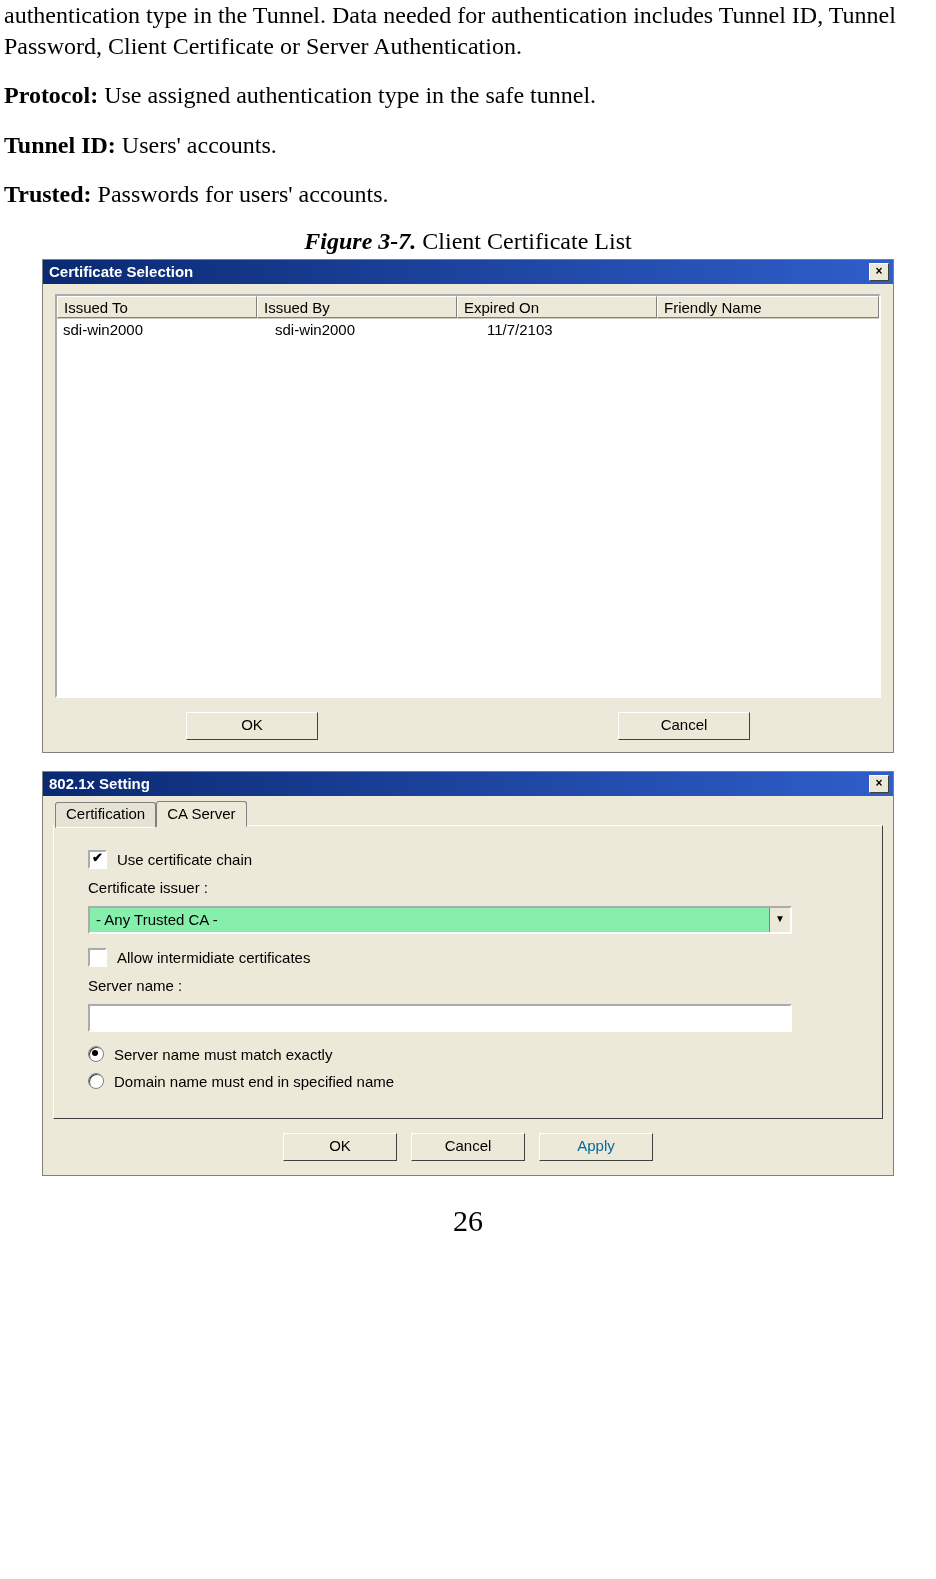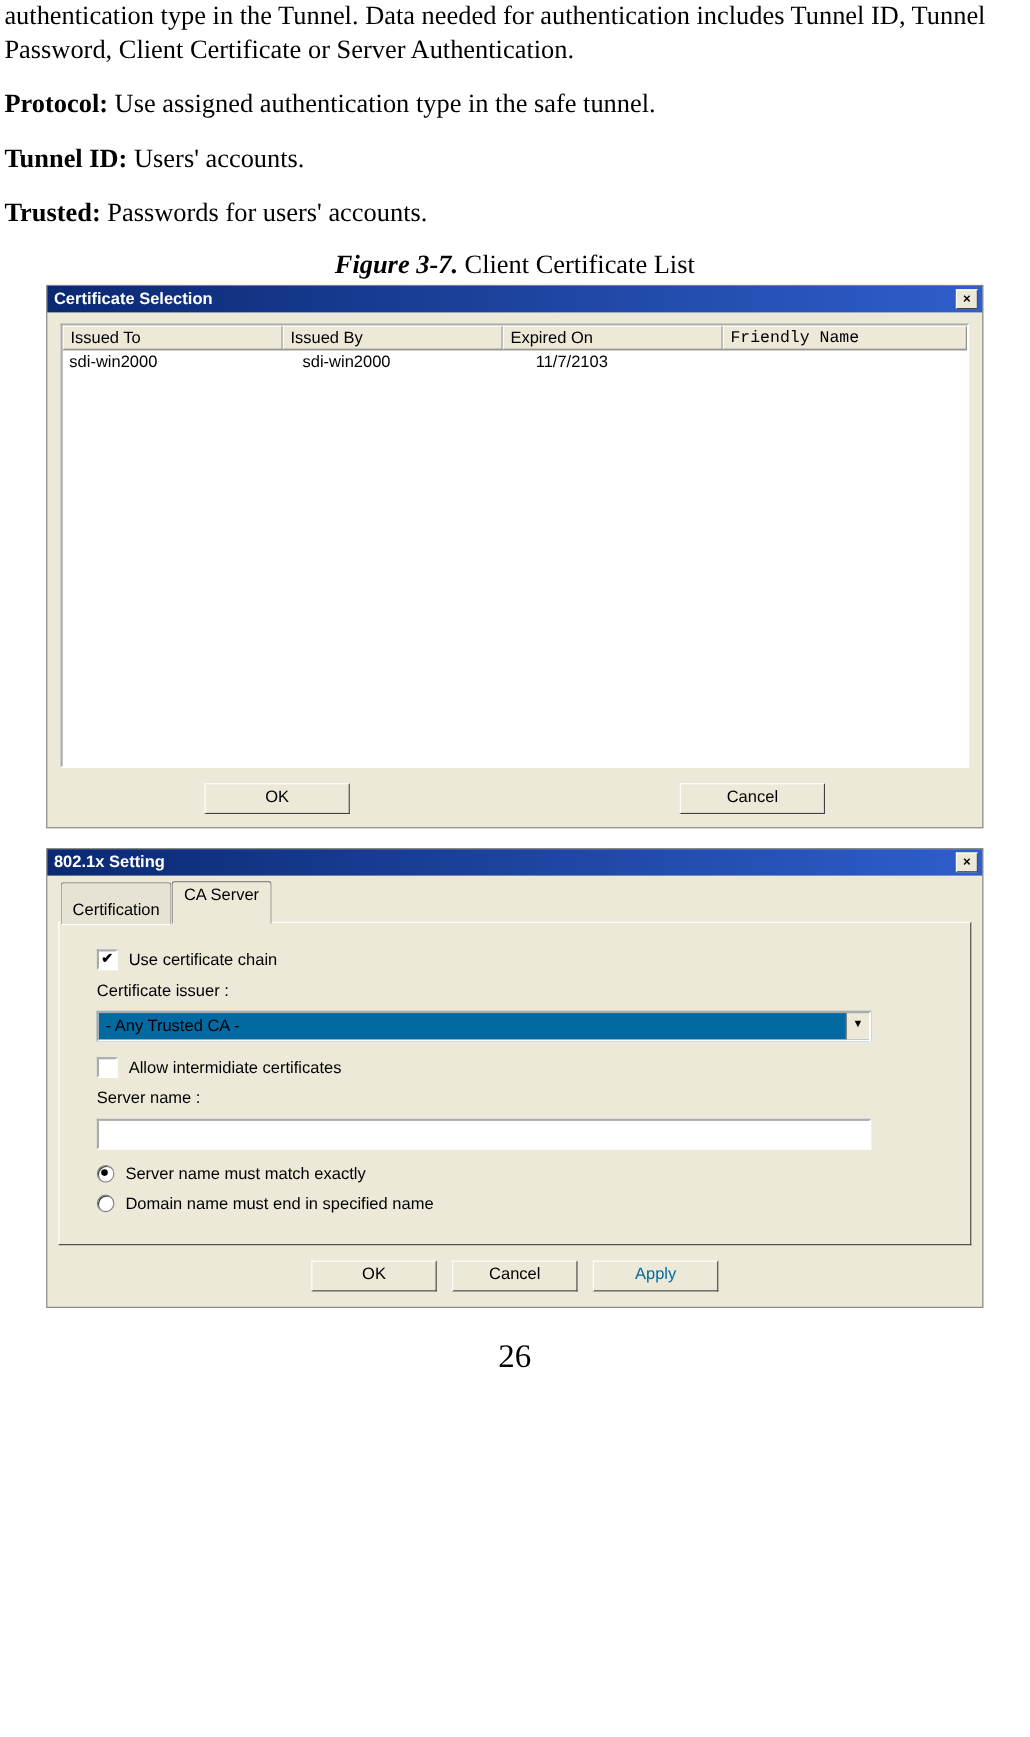--- a/index.html
+++ b/index.html
@@ -101,21 +101,21 @@
     font-size: 15px;
   }
   .list-row .cell {
     padding: 2px 6px;
     white-space: nowrap;
     overflow: hidden;
   }
   .c1 { width: 200px; }
   .c2 { width: 200px; }
   .c3 { width: 200px; }
-  .c4 { flex: 1; font-family: Liberation Mono, monospace; }
+  .c4 { flex: 1; }
 
   .button-row {
     display: flex;
     justify-content: center;
     gap: 300px;
     margin-top: 14px;
   }
   .win-btn {
     width: 130px;
     height: 26px;
@@ -151,21 +151,21 @@
     padding: 3px 10px 4px 10px;
     margin-right: 0;
     font-size: 15px;
     position: relative;
     top: 1px;
   }
   .tab.inactive {
     background: #e6e3d4;
     top: 2px;
     border-bottom: 1px solid #fff;
-    padding-top: 16px;
+    padding-top: 2px;
   }
   .tab.active {
     border-bottom: 1px solid #ece9d8;
     z-index: 2;
   }
   .tabpanel {
     border: 1px solid #fff;
     border-top-color:#fff;
     border-left-color:#fff;
     border-right-color:#404040;
@@ -207,21 +207,21 @@
     left: 3px; top: 3px;
     width: 6px; height: 6px;
     border-radius: 50%;
     background: #000;
   }
   .combo {
     display: flex;
     width: 700px;
     margin: 4px 0 14px 0;
     border: 2px inset #fff;
-    background: #0369a1;
+    background: #86efac;
     height: 24px;
     align-items: center;
   }
   .combo .combo-text {
     flex: 1;
     padding: 0 6px;
     font-size: 15px;
   }
   .combo .combo-btn {
     width: 20px;

